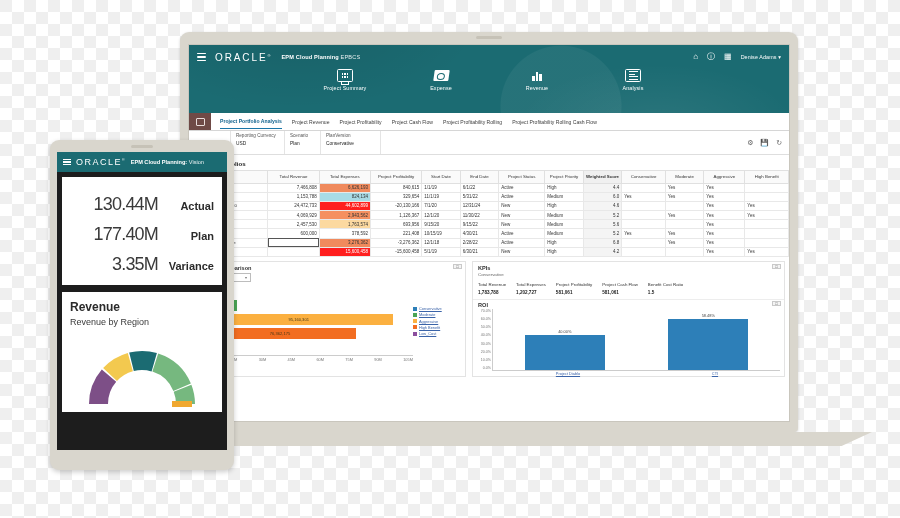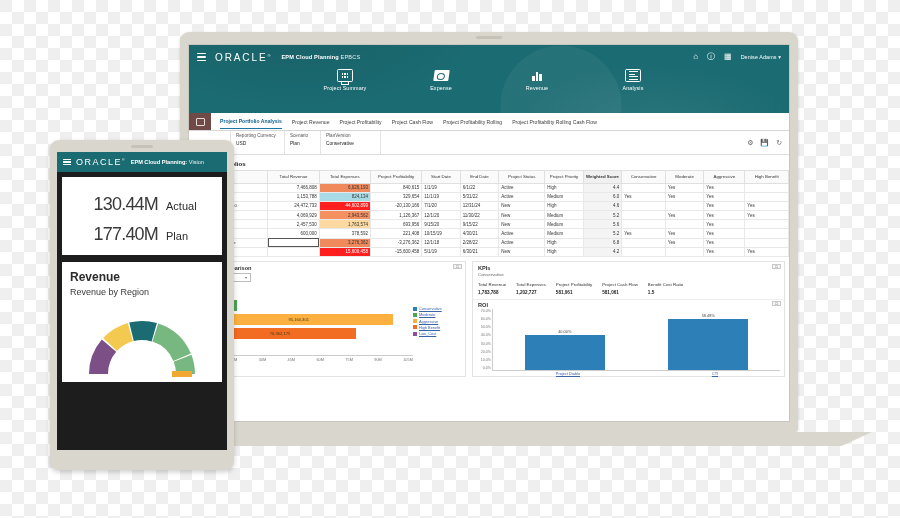--- a/index.html
+++ b/index.html
@@ -189,21 +189,21 @@
   .t-ham i { height:1.3px; background:#fff; display:block; }
   .t-logo { margin-left:5px; font-size:9px; letter-spacing:1.5px; }
   .t-logo sup{ font-size:3.6px; vertical-align:super; letter-spacing:0;}
   .t-app { margin-left:6px; font-size:5.6px; font-weight:bold; }
   .t-app span{ font-weight:normal; opacity:.9; }
   .t-card { background:#fff; margin:5px; padding:8px 8px 10px 8px; }
   .t-card.second { margin-top:7px; padding-bottom:0; }
   .t-h1 { font-size:14px; font-weight:bold; color:#2b2b2b; letter-spacing:-.2px; }
   .t-metric { display:flex; align-items:baseline; justify-content:flex-end; gap:8px; margin-top:9px; }
   .t-metric .mv { font-size:18px; color:#3a3a3a; font-weight:300; letter-spacing:-.8px; }
-  .t-metric .ml { font-size:11px; color:#2b2b2b; font-weight:normal; width:48px; }
+  .t-metric .ml { font-size:11px; color:#2b2b2b; font-weight:bold; width:48px;text-align:right; }
   .t-h2 { font-size:12px; font-weight:bold; color:#2b2b2b; }
   .t-sub { font-size:9px; color:#3a3a3a; margin-top:3px; }
   .donut-wrap { display:flex; justify-content:center; margin-top:7px; }
 </style>
 </head>
 <body>
 
 <div class="stage">
 
   <div class="laptop">
@@ -612,20 +612,24 @@
       <div class="t-card">
         <div id="t-metrics">
             <div class="t-metric">
               <span class="mv">130.44M</span>
               <span class="ml">Actual</span>
             </div>
             <div class="t-metric">
               <span class="mv">177.40M</span>
               <span class="ml">Plan</span>
             </div>
+            <div class="t-metric">
+              <span class="mv">3.35M</span>
+              <span class="ml">Variance</span>
+            </div>
           </div>
       </div>
 
       <div class="t-card second">
         <div class="t-h2">Revenue</div>
         <div class="t-sub">Revenue by Region</div>
         <div class="donut-wrap">
           <svg width="126" height="78" viewBox="0 0 126 78">
             <g transform="translate(63,70)">
               <path d="M -53,0 A 53,53 0 0 1 -40.2,-34.6 L -25.8,-22.2 A 34,34 0 0 0 -34,0 Z" fill="#7d4f87"></path>

